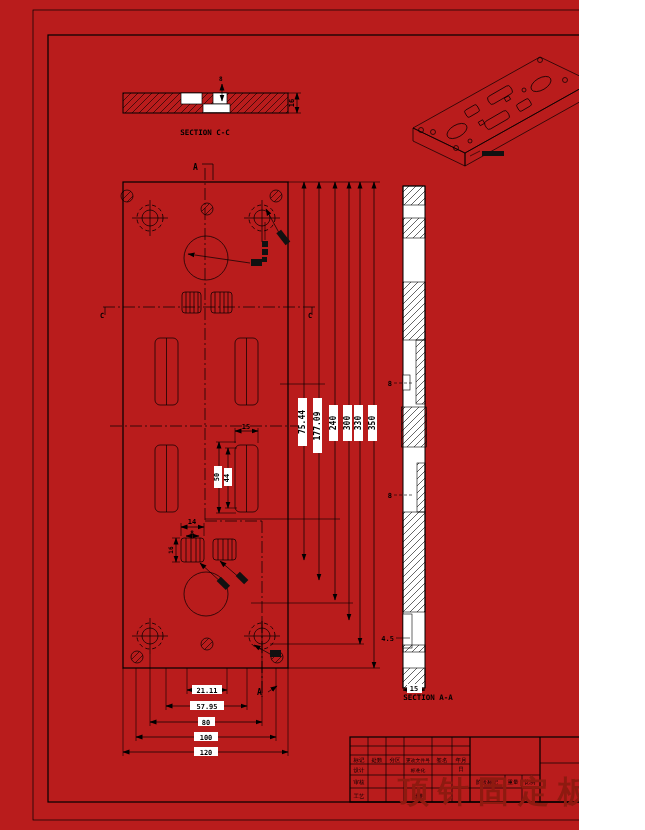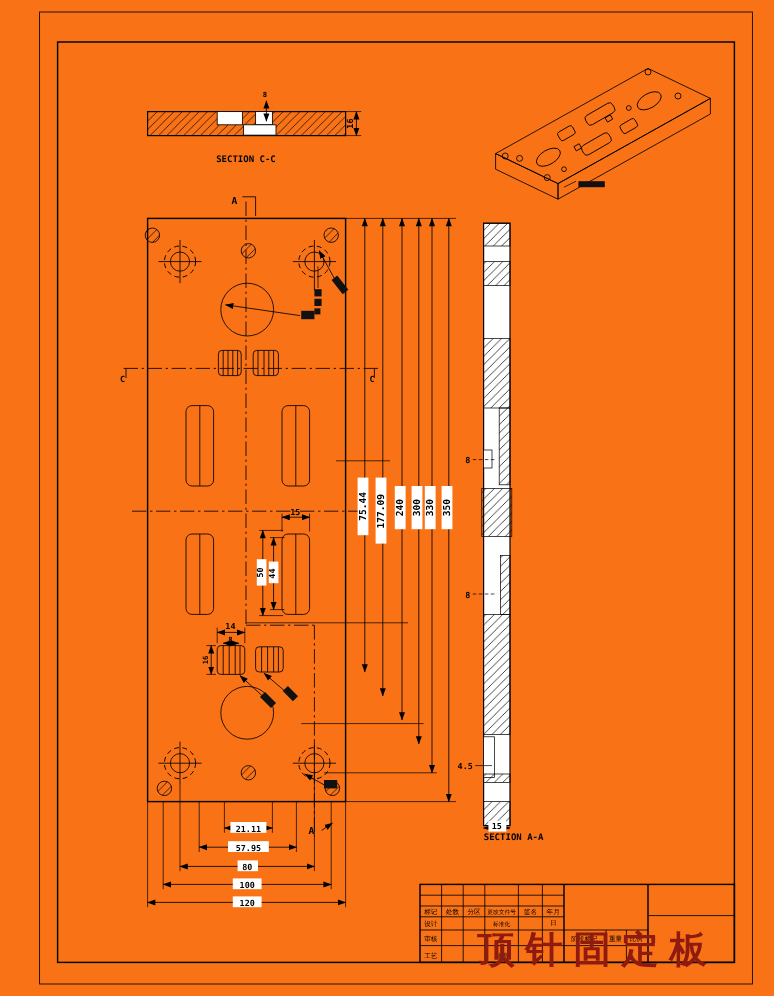--- a/index.html
+++ b/index.html
@@ -1,16 +1,16 @@
 <!DOCTYPE html>
 <html><head>
 <meta charset="utf-8">
 <style>
   html,body{margin:0;padding:0;background:#fff;}
-  .sheet{position:relative;width:645px;height:830px;background:#f97316;overflow:hidden;}
+  .sheet{position:relative;width:579px;height:830px;background:#b91c1c;overflow:hidden;}
   svg{position:absolute;left:0;top:0;}
   .thin{stroke:#000;stroke-width:0.7;fill:none;}
   .med{stroke:#000;stroke-width:1.2;fill:none;}
   .cl{stroke:#000;stroke-width:0.7;fill:none;stroke-dasharray:12 3 2 3;}
   .dash{stroke:#000;stroke-width:0.8;fill:none;stroke-dasharray:4 3;}
   .dim{stroke:#000;stroke-width:0.7;fill:none;marker-start:url(#aS);marker-end:url(#aE);}
   .ext{stroke:#000;stroke-width:0.6;fill:none;}
   .blob{fill:#111;}
   .dtx{font:bold 8px "DejaVu Sans Mono",monospace;fill:#000;}
   .dtx7{font:bold 7px "DejaVu Sans Mono",monospace;fill:#000;}

